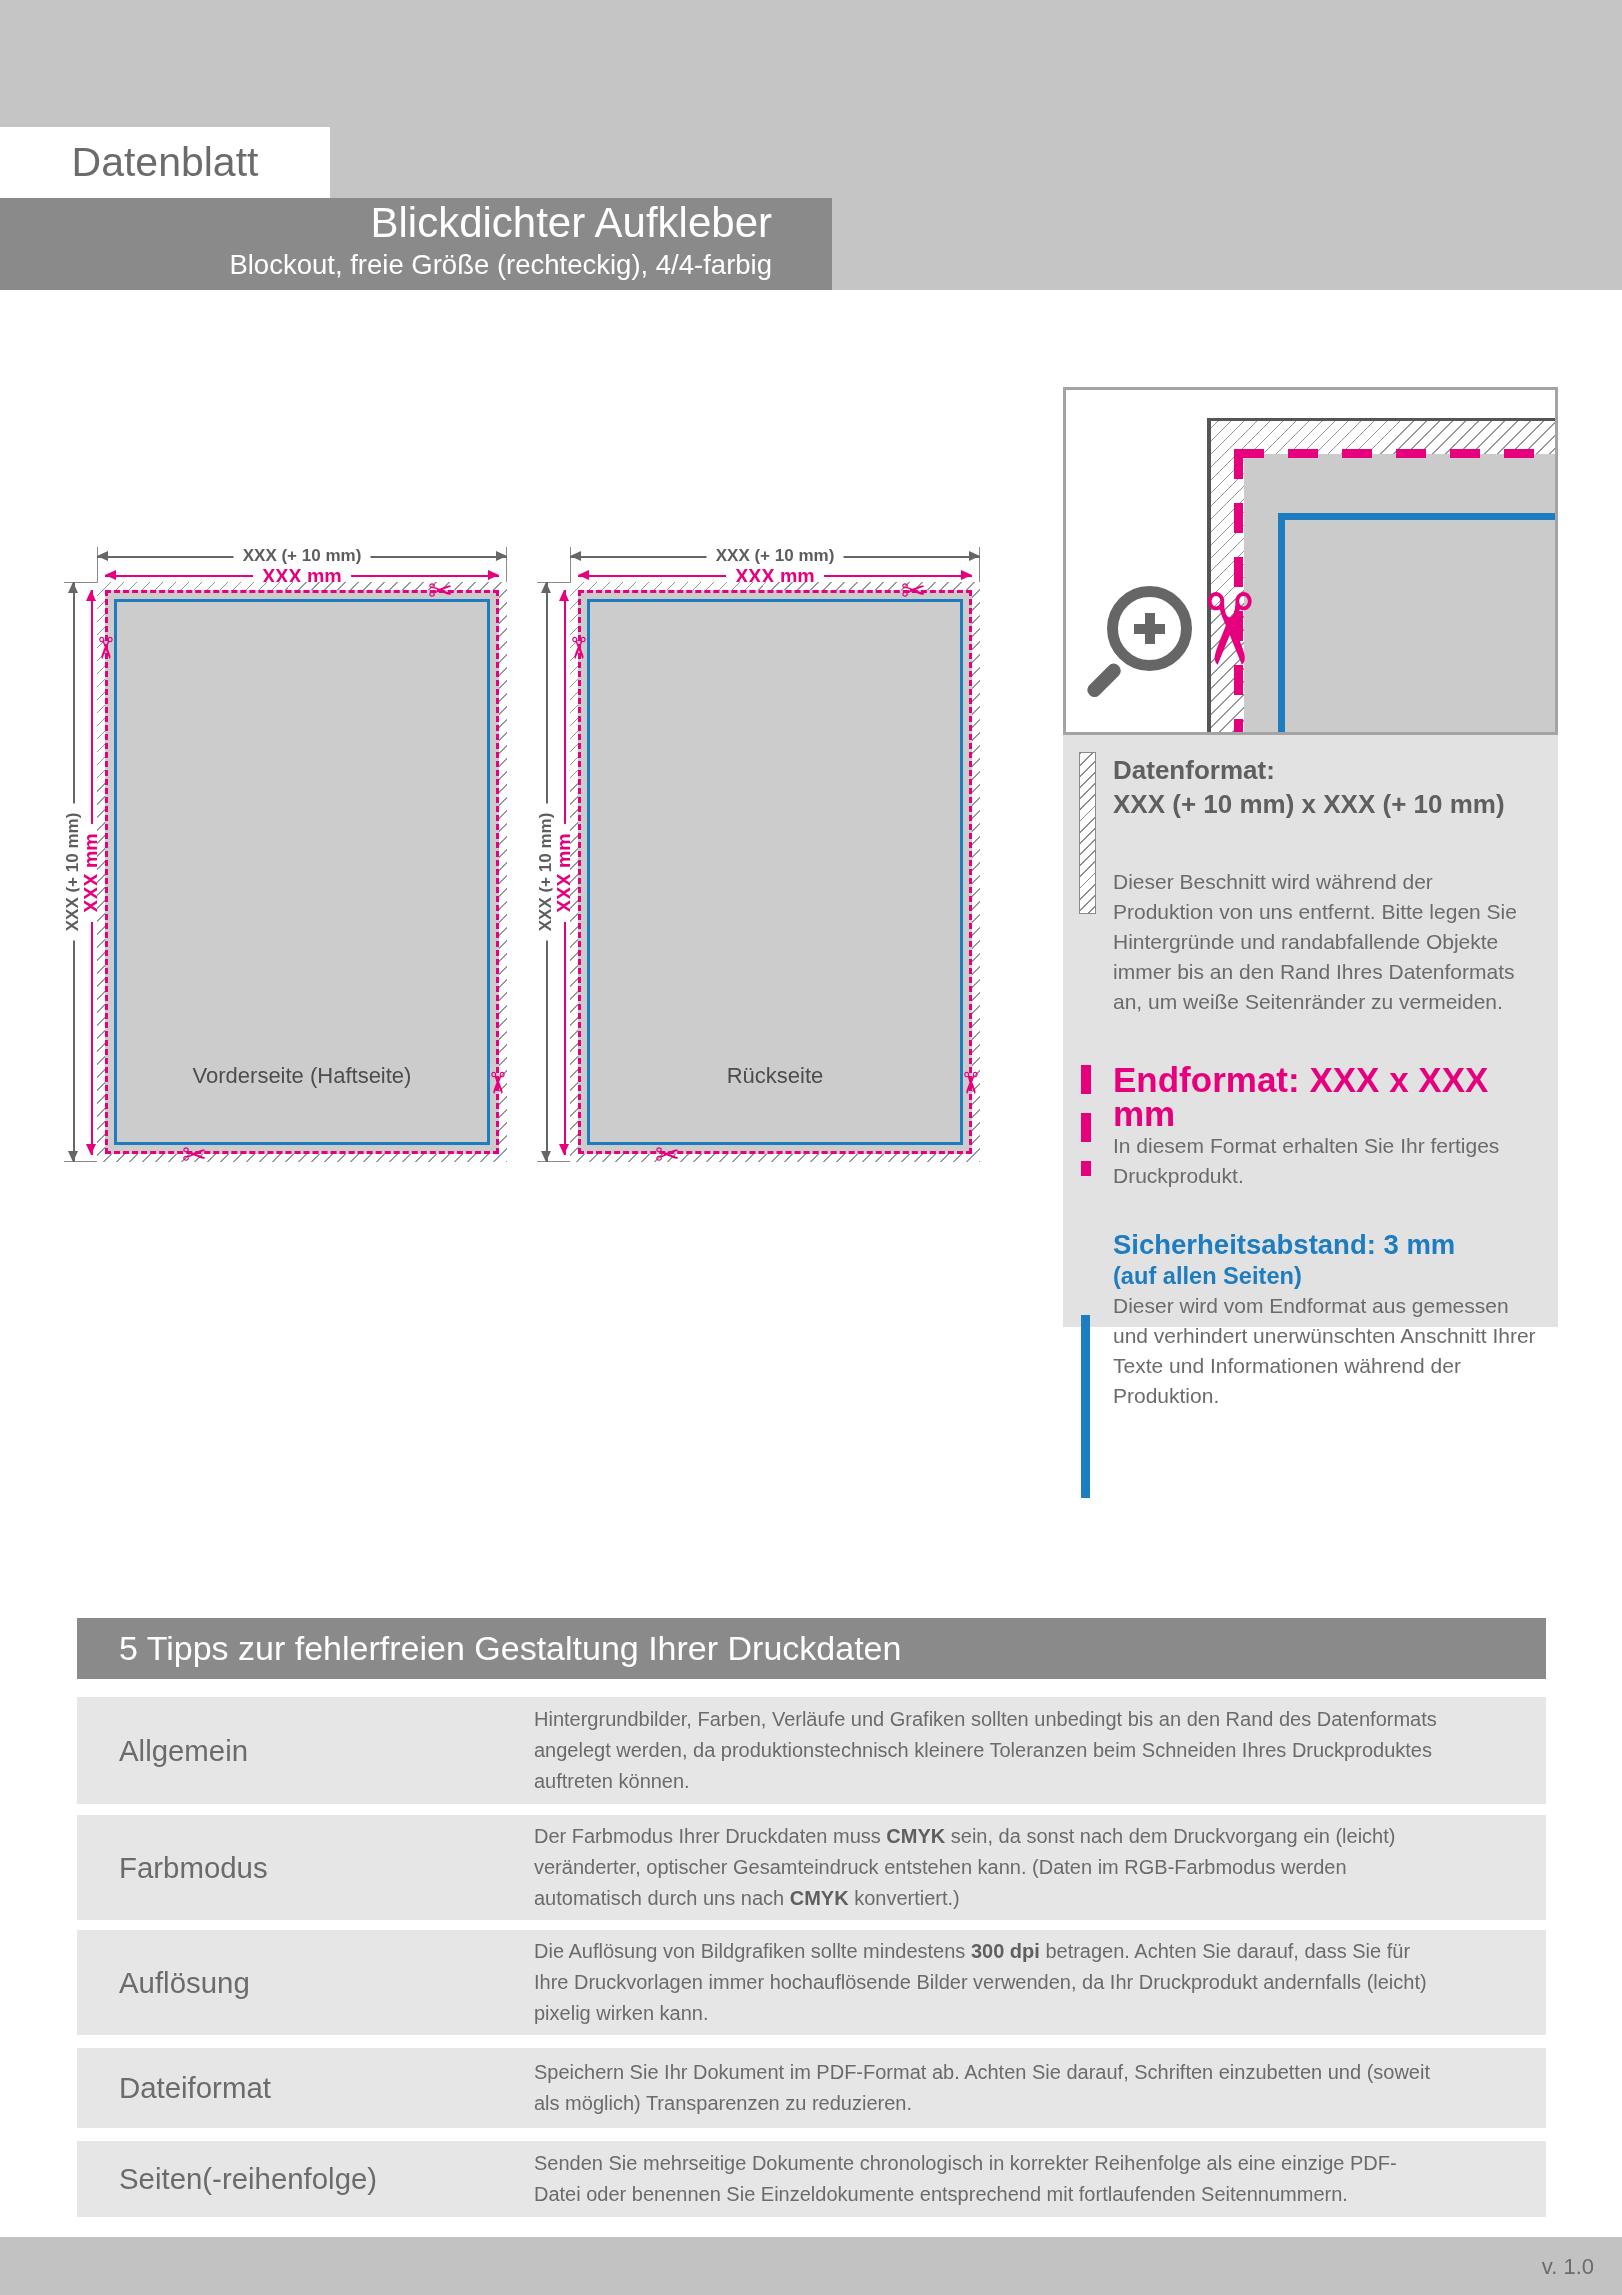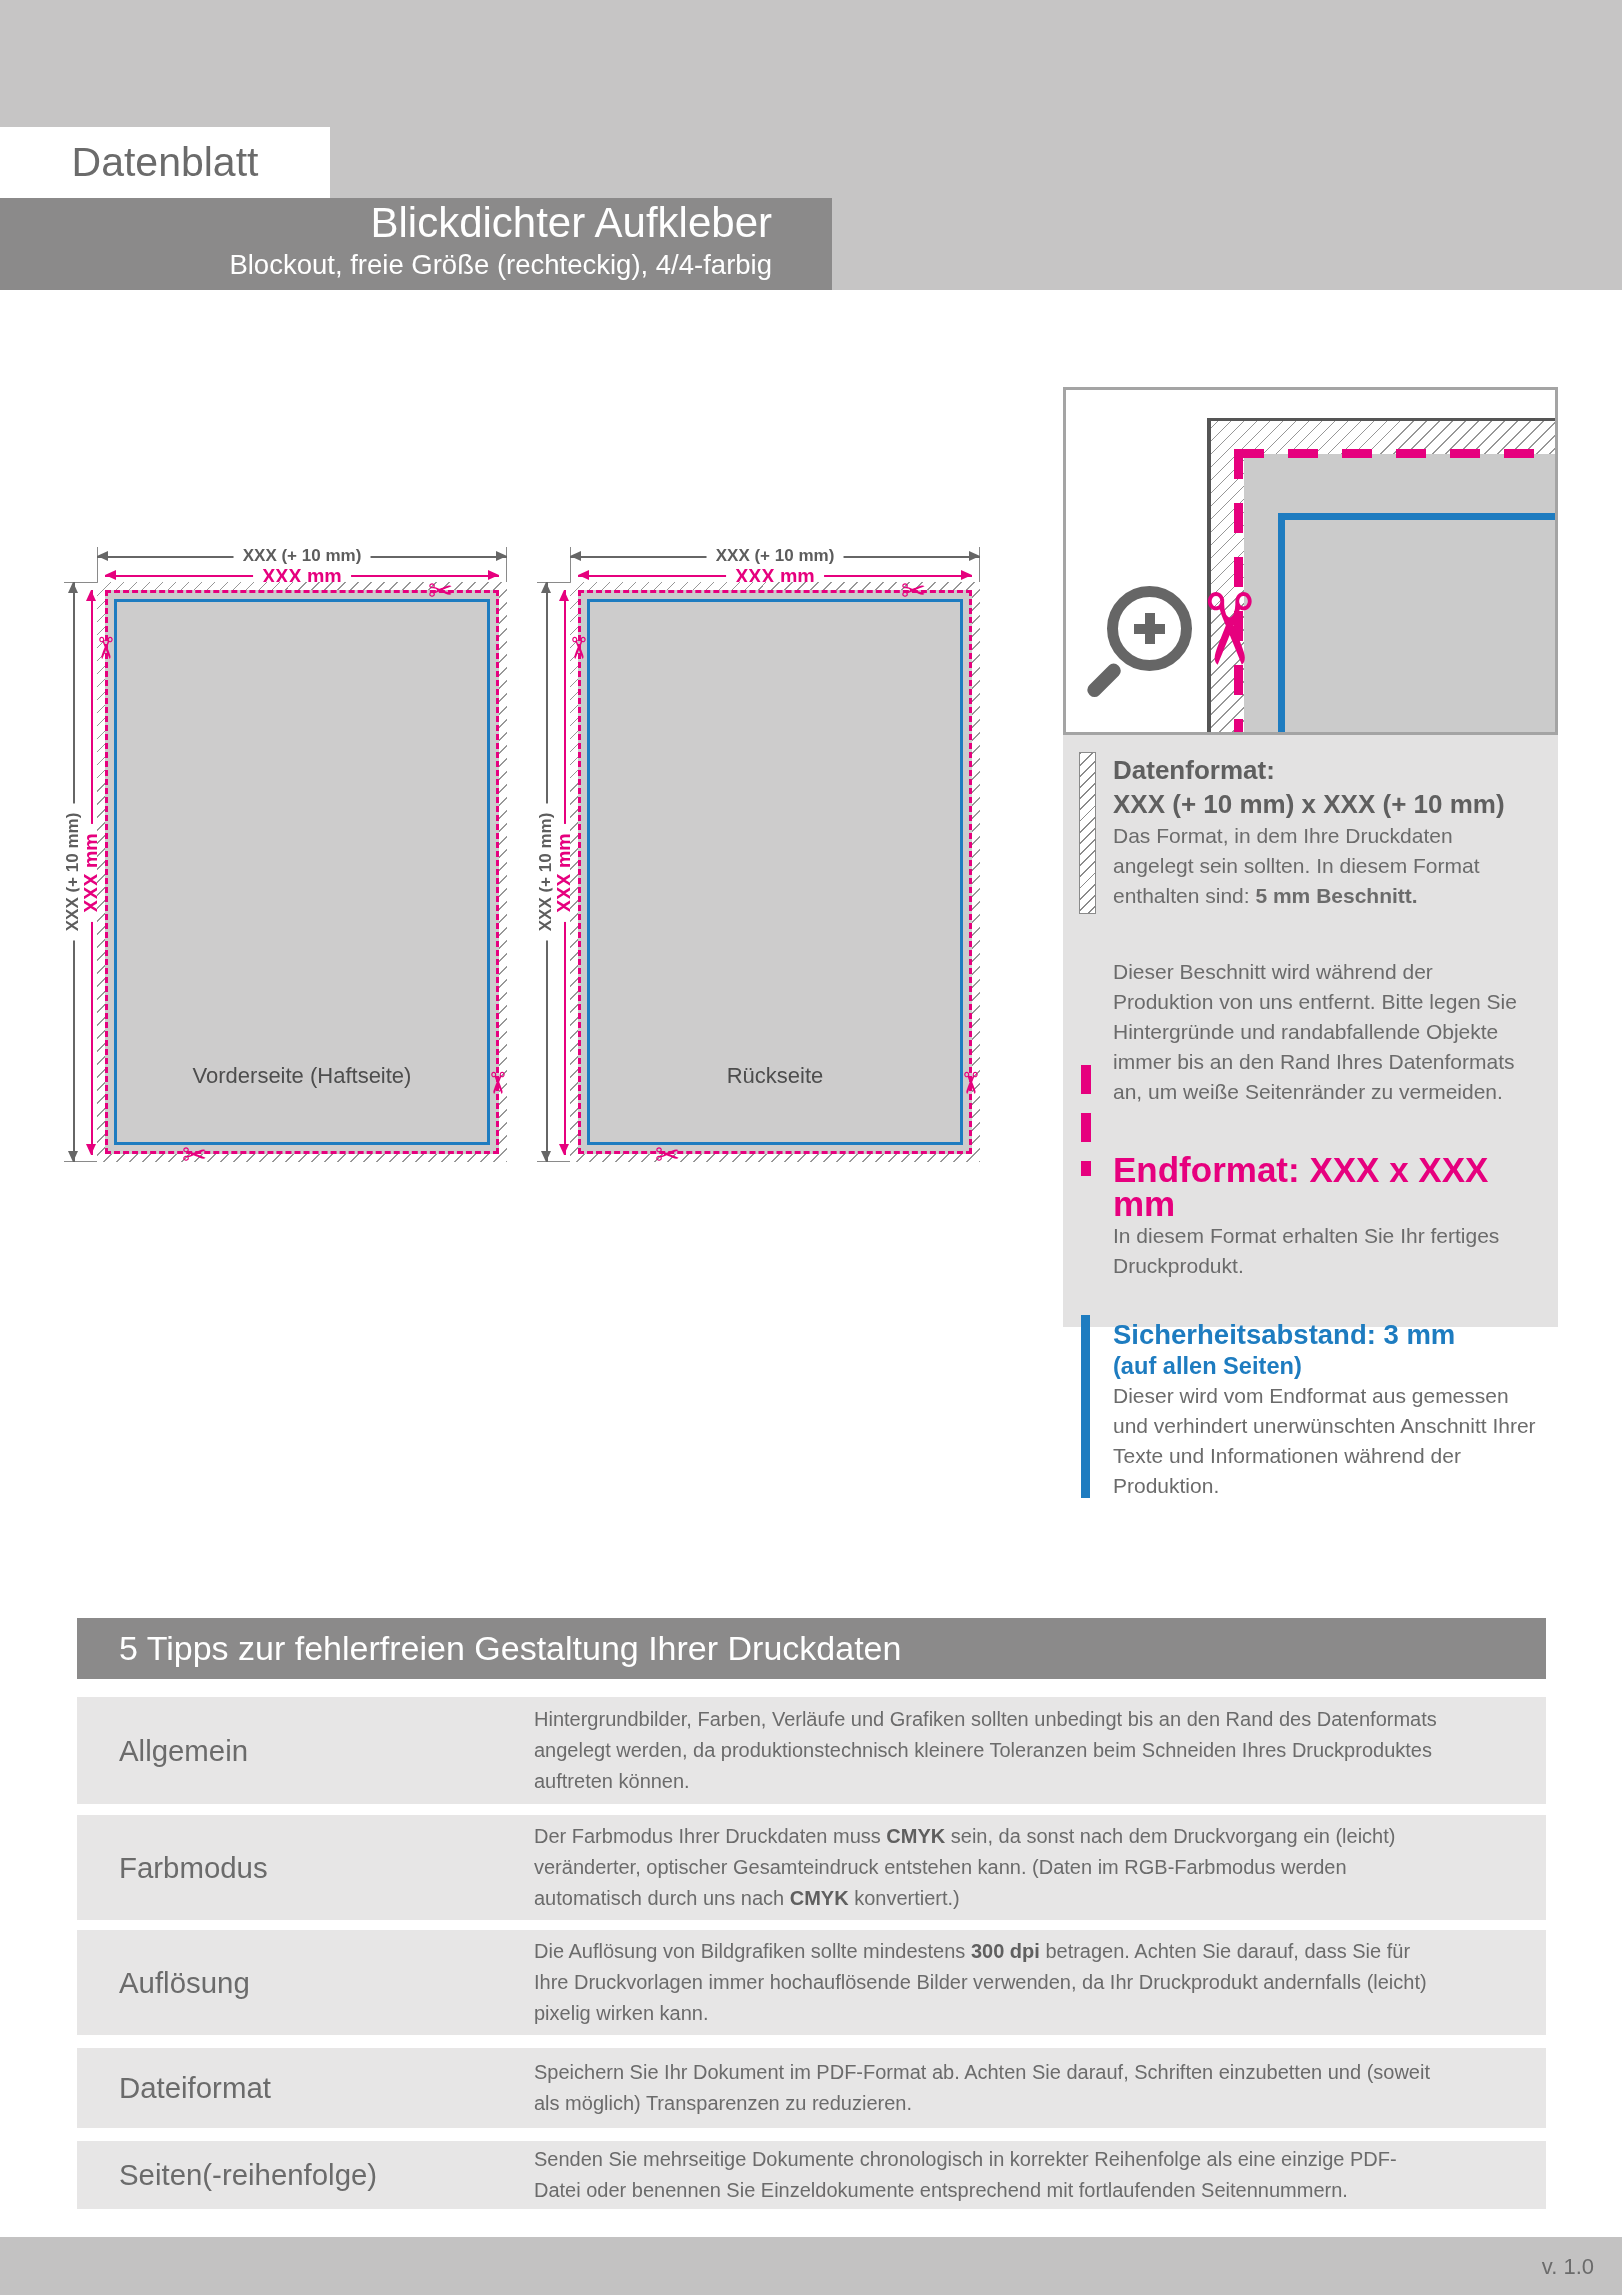--- a/index.html
+++ b/index.html
@@ -221,21 +221,20 @@
   <span class="abs rot90" style="left:121px;top:190px;color:var(--mag);font-size:98px;line-height:1;">✂</span>
 </div>
 
 <div class="abs legend">
   <div class="hatch-bar"></div>
   <div class="magdash-bar"></div>
   <div class="blue-bar"></div>
 
   <div class="lg-h">Datenformat:</div>
   <div class="lg-h">XXX (+ 10 mm) x XXX (+ 10 mm)</div>
-  <p class="lg-p"><span>Das Format, in dem Ihre Druckdaten angelegt sein sollten. In diesem Format enthalten sind: </span><b>5 mm Beschnitt.</b></p>
 
   <p class="lg-p" style="margin-top:46px;">Dieser Beschnitt wird während der Produktion von uns entfernt. Bitte legen Sie Hintergründe und randabfallende Objekte immer bis an den Rand Ihres Datenformats an, um weiße Seitenränder zu vermeiden.</p>
 
   <div class="lg-mag" style="margin-top:46px;">Endformat: XXX x XXX mm</div>
   <p class="lg-p">In diesem Format erhalten Sie Ihr fertiges Druckprodukt.</p>
 
   <div class="lg-blue" style="margin-top:37px;">Sicherheitsabstand: 3 mm</div>
   <div class="lg-blue-sub">(auf allen Seiten)</div>
   <p class="lg-p">Dieser wird vom Endformat aus gemessen und verhindert unerwünschten Anschnitt Ihrer Texte und Informationen während der Produktion.</p>
 </div>
@@ -257,21 +256,21 @@
 <div class="abs tips-row" style="top:1930px;height:105px;">
   <div class="tips-label">Auflösung</div>
   <div class="tips-body"><span>Die Auflösung von Bildgrafiken sollte mindestens </span><b>300 dpi</b><span> betragen. Achten Sie darauf, dass Sie für Ihre Druckvorlagen immer hochauflösende Bilder verwenden, da Ihr Druckprodukt andernfalls (leicht) pixelig wirken kann.</span></div>
 </div>
 
 <div class="abs tips-row" style="top:2048px;height:80px;">
   <div class="tips-label">Dateiformat</div>
   <div class="tips-body"><span>Speichern Sie Ihr Dokument im PDF-Format ab. Achten Sie darauf, Schriften einzubetten und (soweit als möglich) Transparenzen zu reduzieren.</span></div>
 </div>
 
-<div class="abs tips-row" style="top:2141px;height:68px;">
+<div class="abs tips-row" style="top:2141px;height:76px;">
   <div class="tips-label">Seiten(-reihenfolge)</div>
   <div class="tips-body"><span>Senden Sie mehrseitige Dokumente chronologisch in korrekter Reihenfolge als eine einzige PDF-Datei oder benennen Sie Einzeldokumente entsprechend mit fortlaufenden Seitennummern.</span></div>
 </div>
 
 <div class="abs footer">
   <span>v. 1.0</span>
 </div>
 
 
 </body></html>

